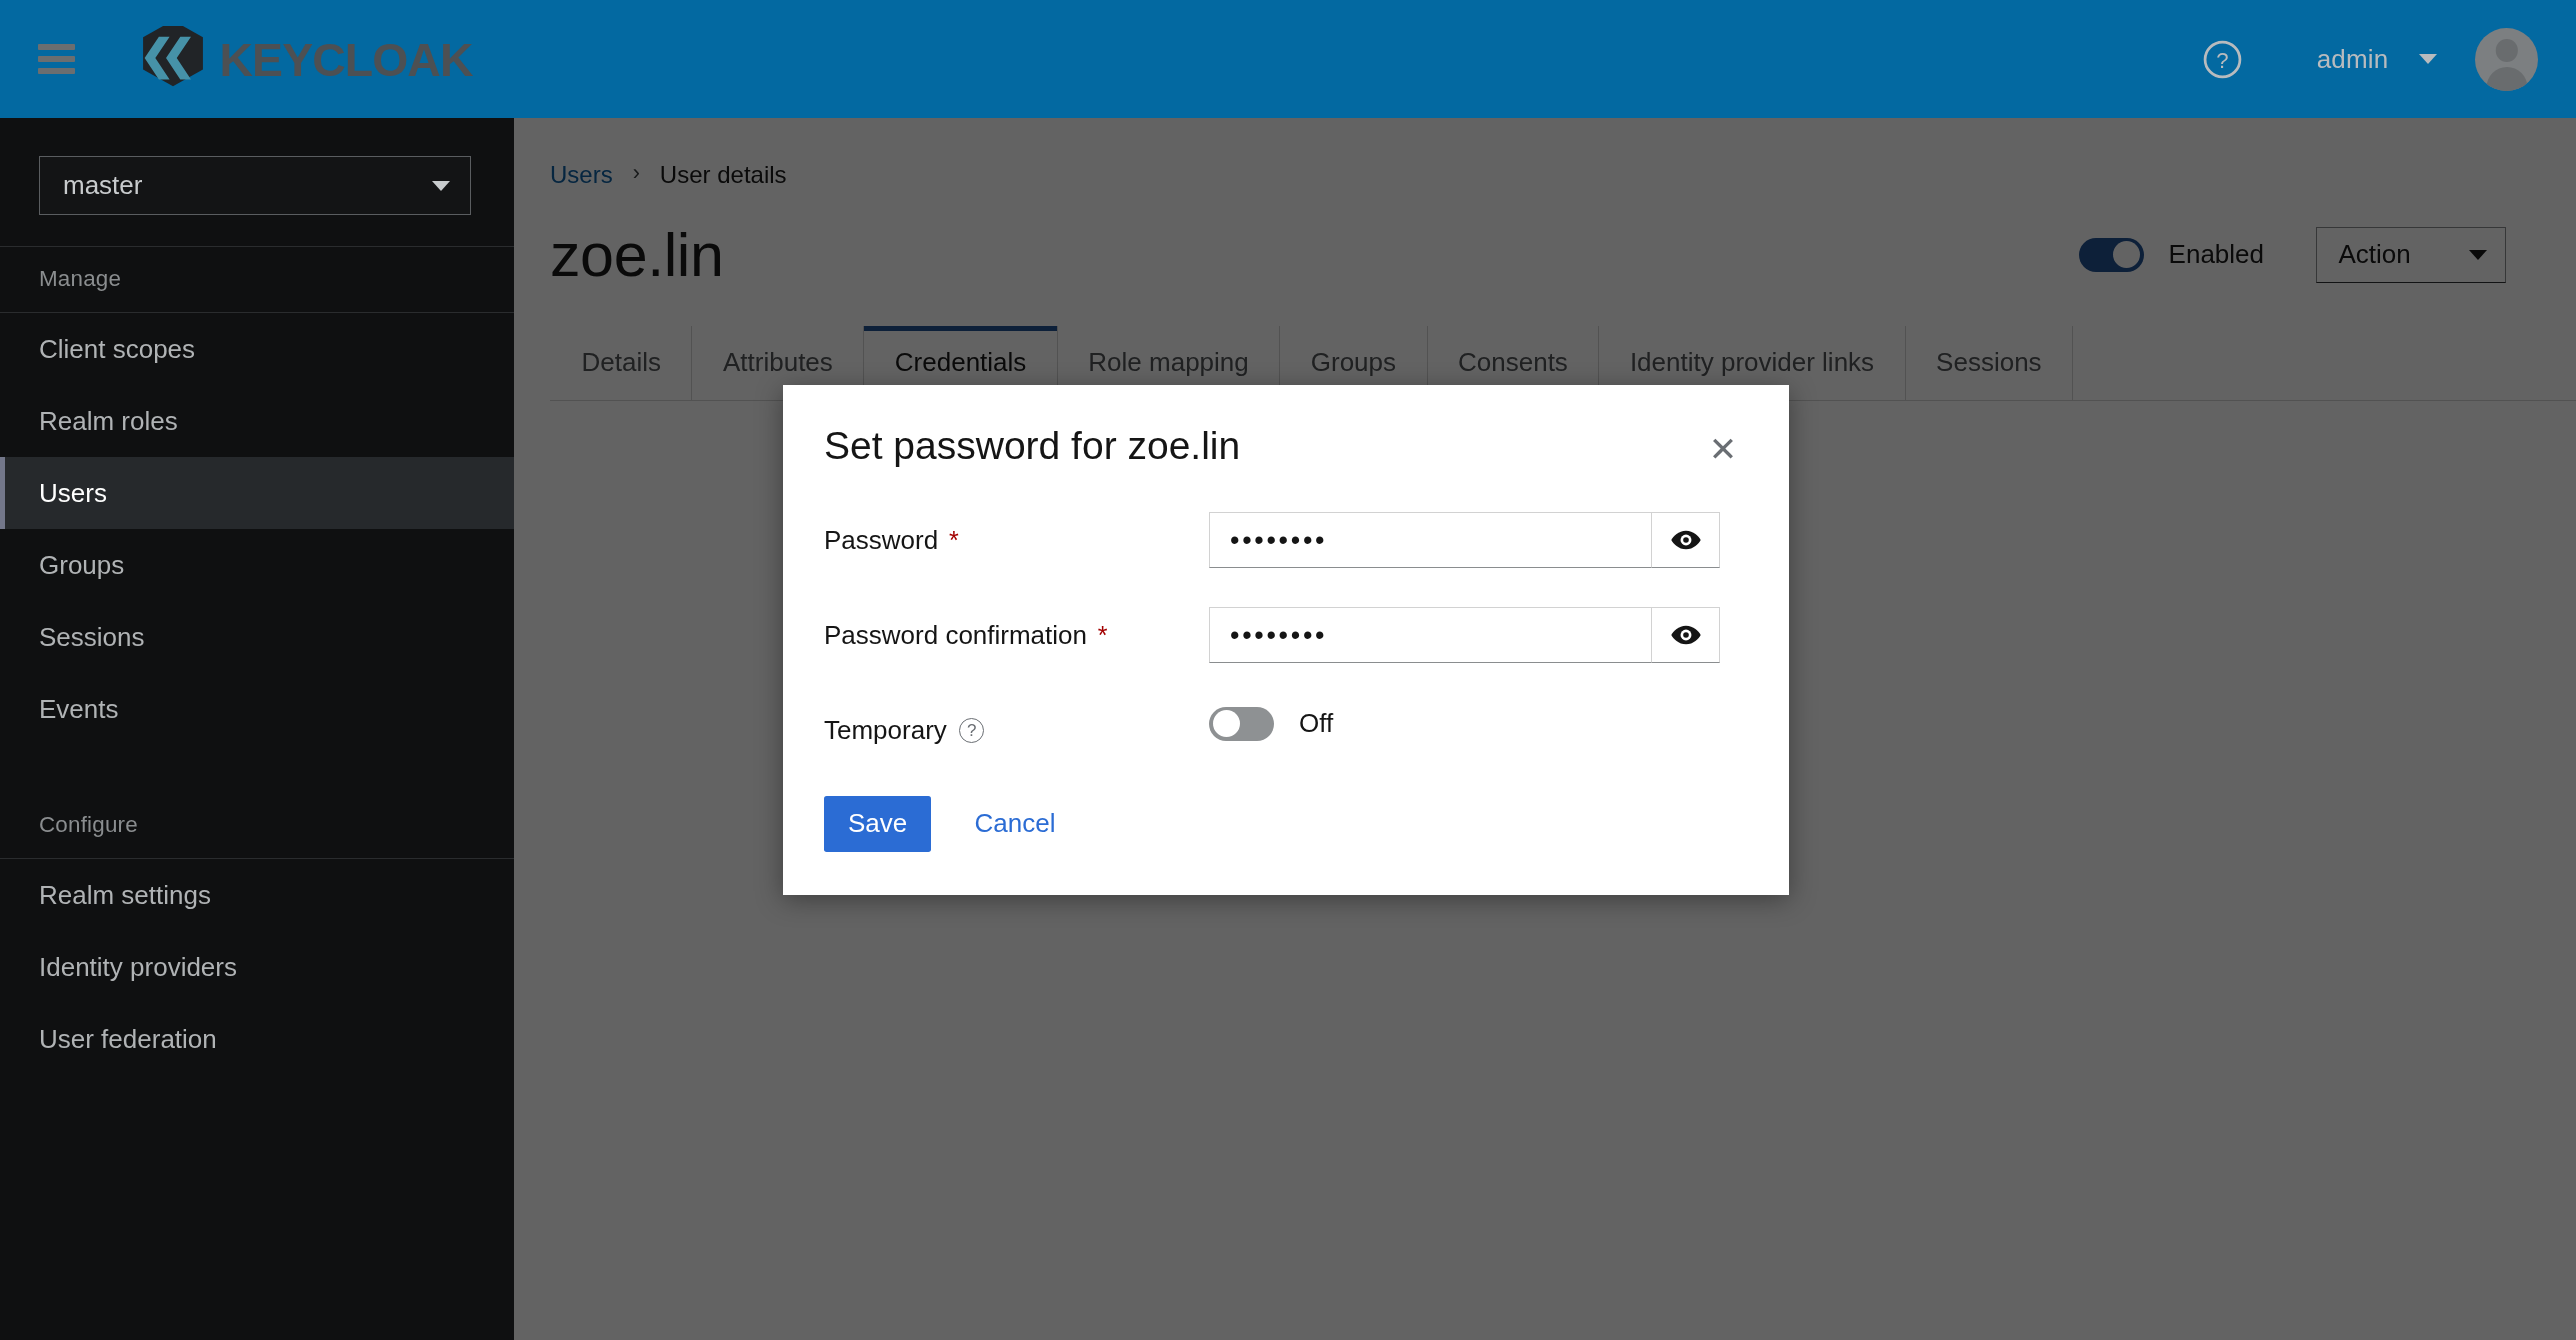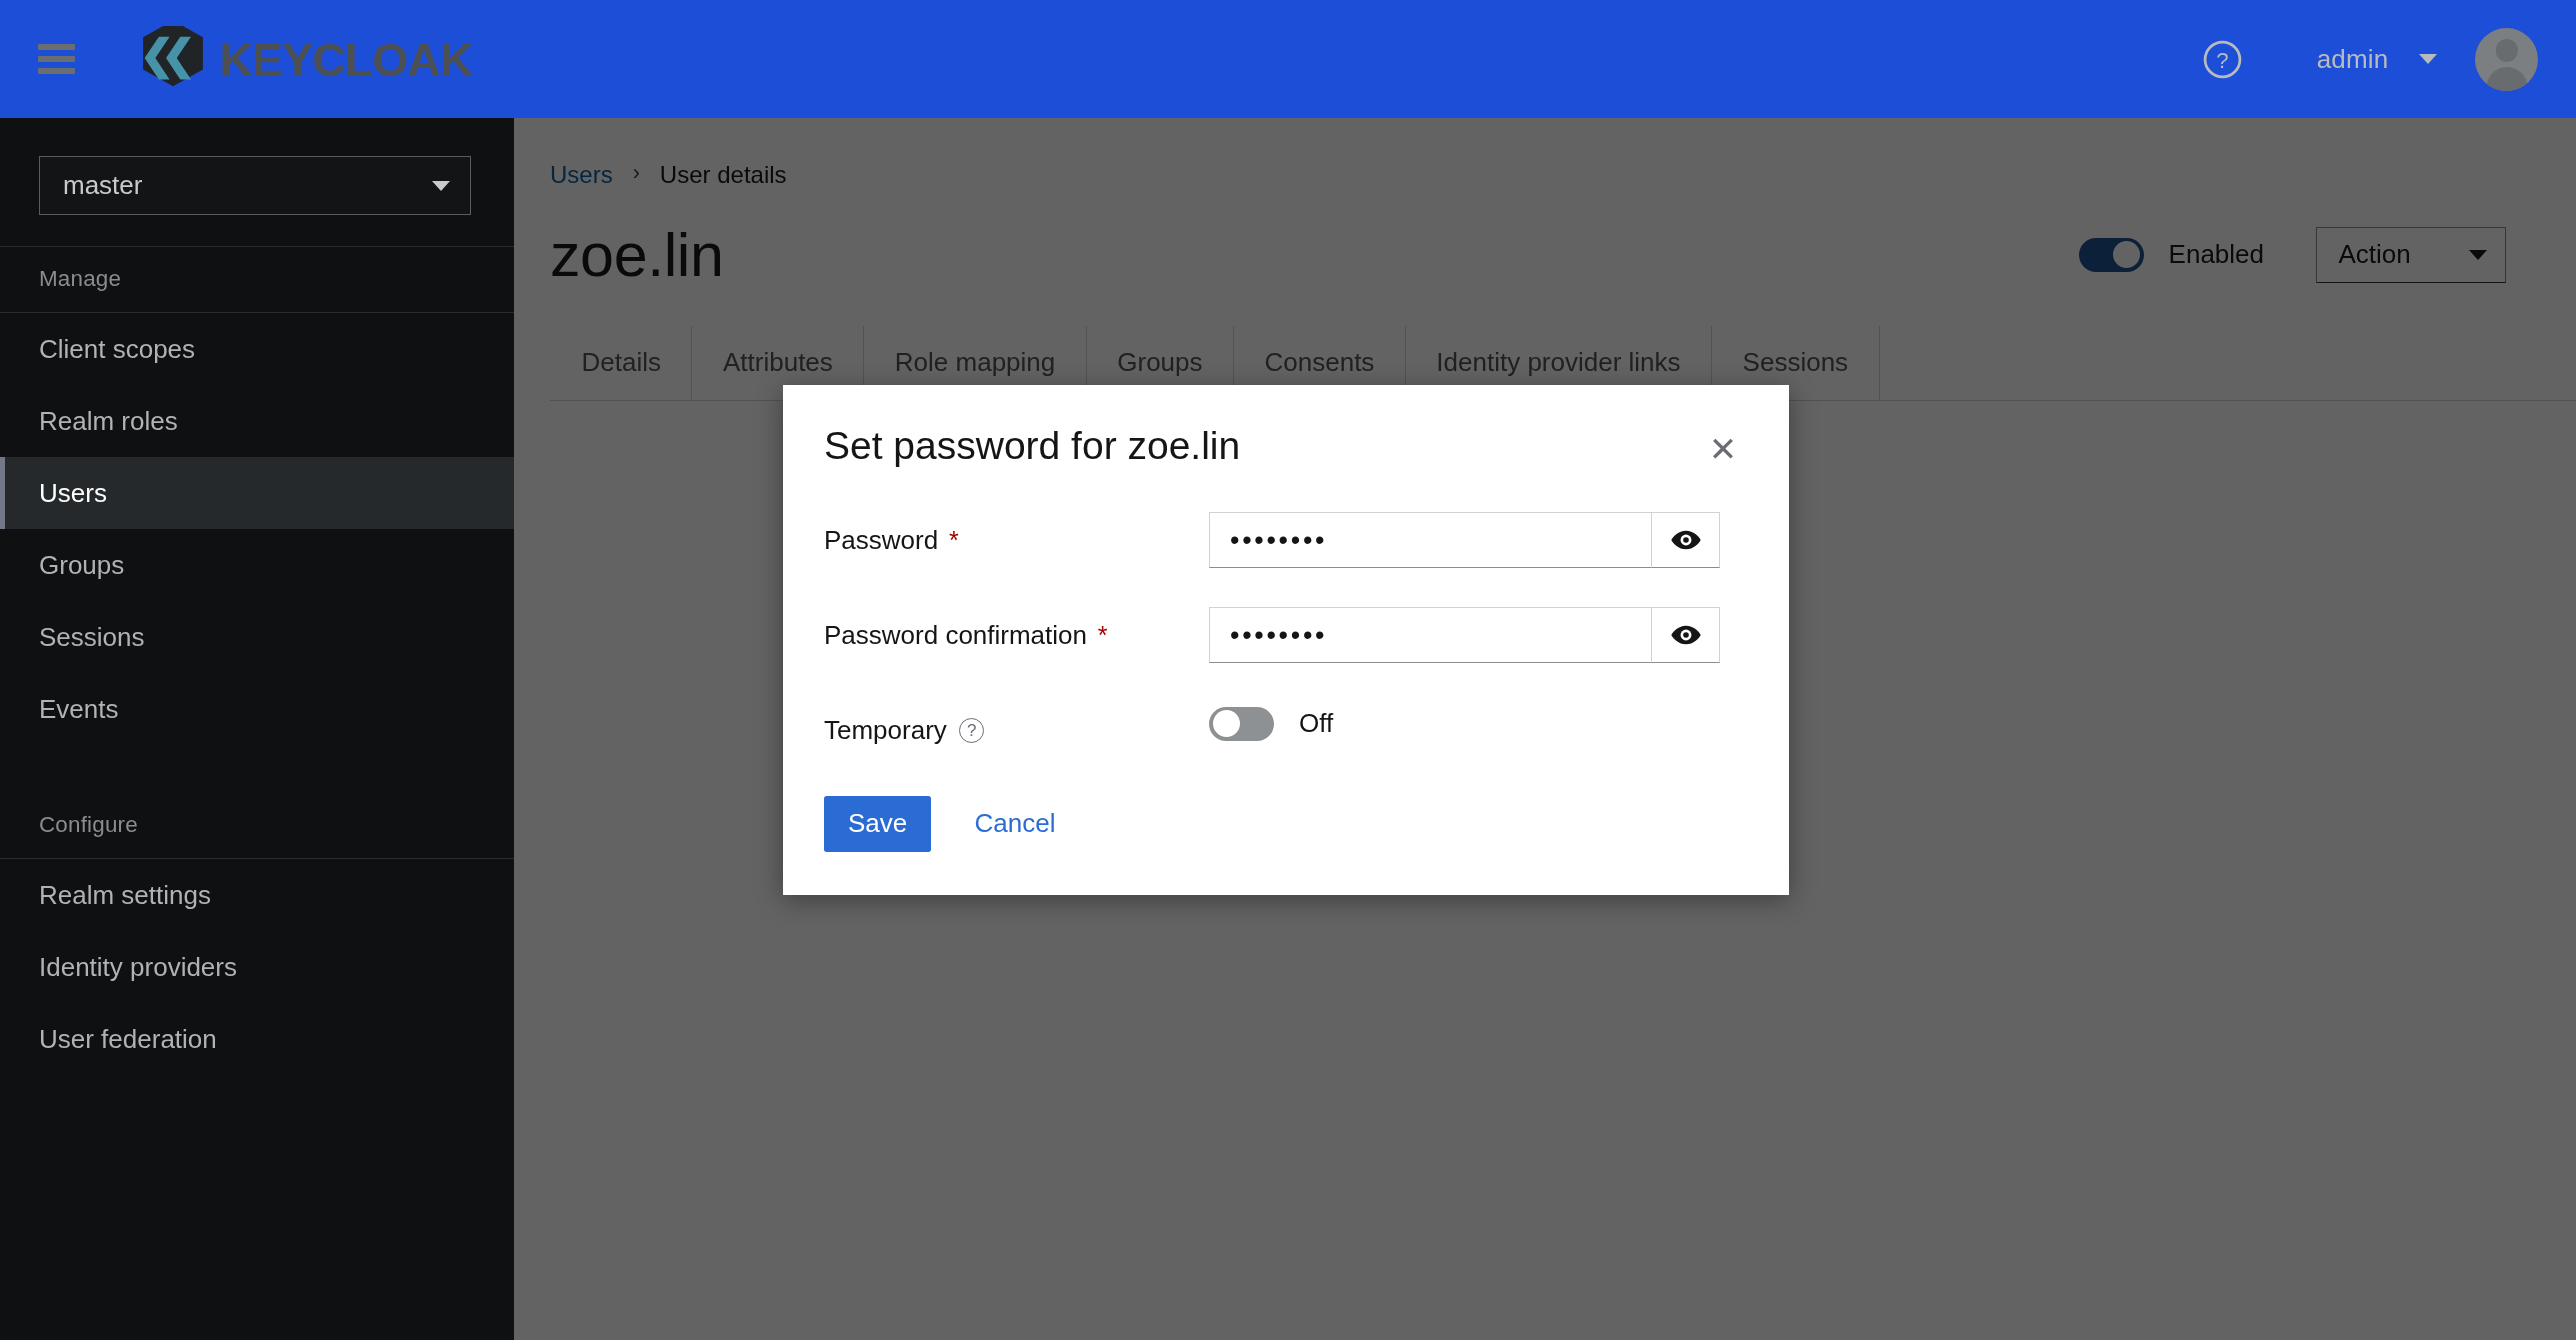--- a/index.html
+++ b/index.html
@@ -7,21 +7,21 @@
     width: 2576px; height: 1341px;
     font-family: "Liberation Sans", sans-serif;
     background: #151515;
     overflow: hidden;
   }
   #app { position: relative; width: 2576px; height: 1341px; }
 
   
   .masthead {
     position: absolute; left: 0; top: 0; width: 2576px; height: 118px;
-    background: #1d4ed8;
+    background: #0369a1;
     display: flex; align-items: center;
     z-index: 5;
   }
   .hamburger {
     width: 52px; height: 39px; margin-left: 30.5px;
     display: flex; flex-direction: column; justify-content: space-between;
     padding: 4.5px 7.2px; cursor: pointer;
   }
   .hamburger span { display: block; height: 6.3px; background: #6b6e70; border-radius: 0.9px; }
 
@@ -304,20 +304,21 @@
         <div class="action-btn">
           <span class="action-label">Action</span>
           <span class="action-caret"></span>
         </div>
       </div>
     </div>
 
     <div class="tabs">
       <div class="tab">Details</div>
       <div class="tab">Attributes</div>
+      <div class="tab active">Credentials</div>
       <div class="tab">Role mapping</div>
       <div class="tab">Groups</div>
       <div class="tab">Consents</div>
       <div class="tab">Identity provider links</div>
       <div class="tab">Sessions</div>
     </div>
 
     <div class="tab-panel">
       <div class="empty-msg">No password for this user.</div>
     </div>

